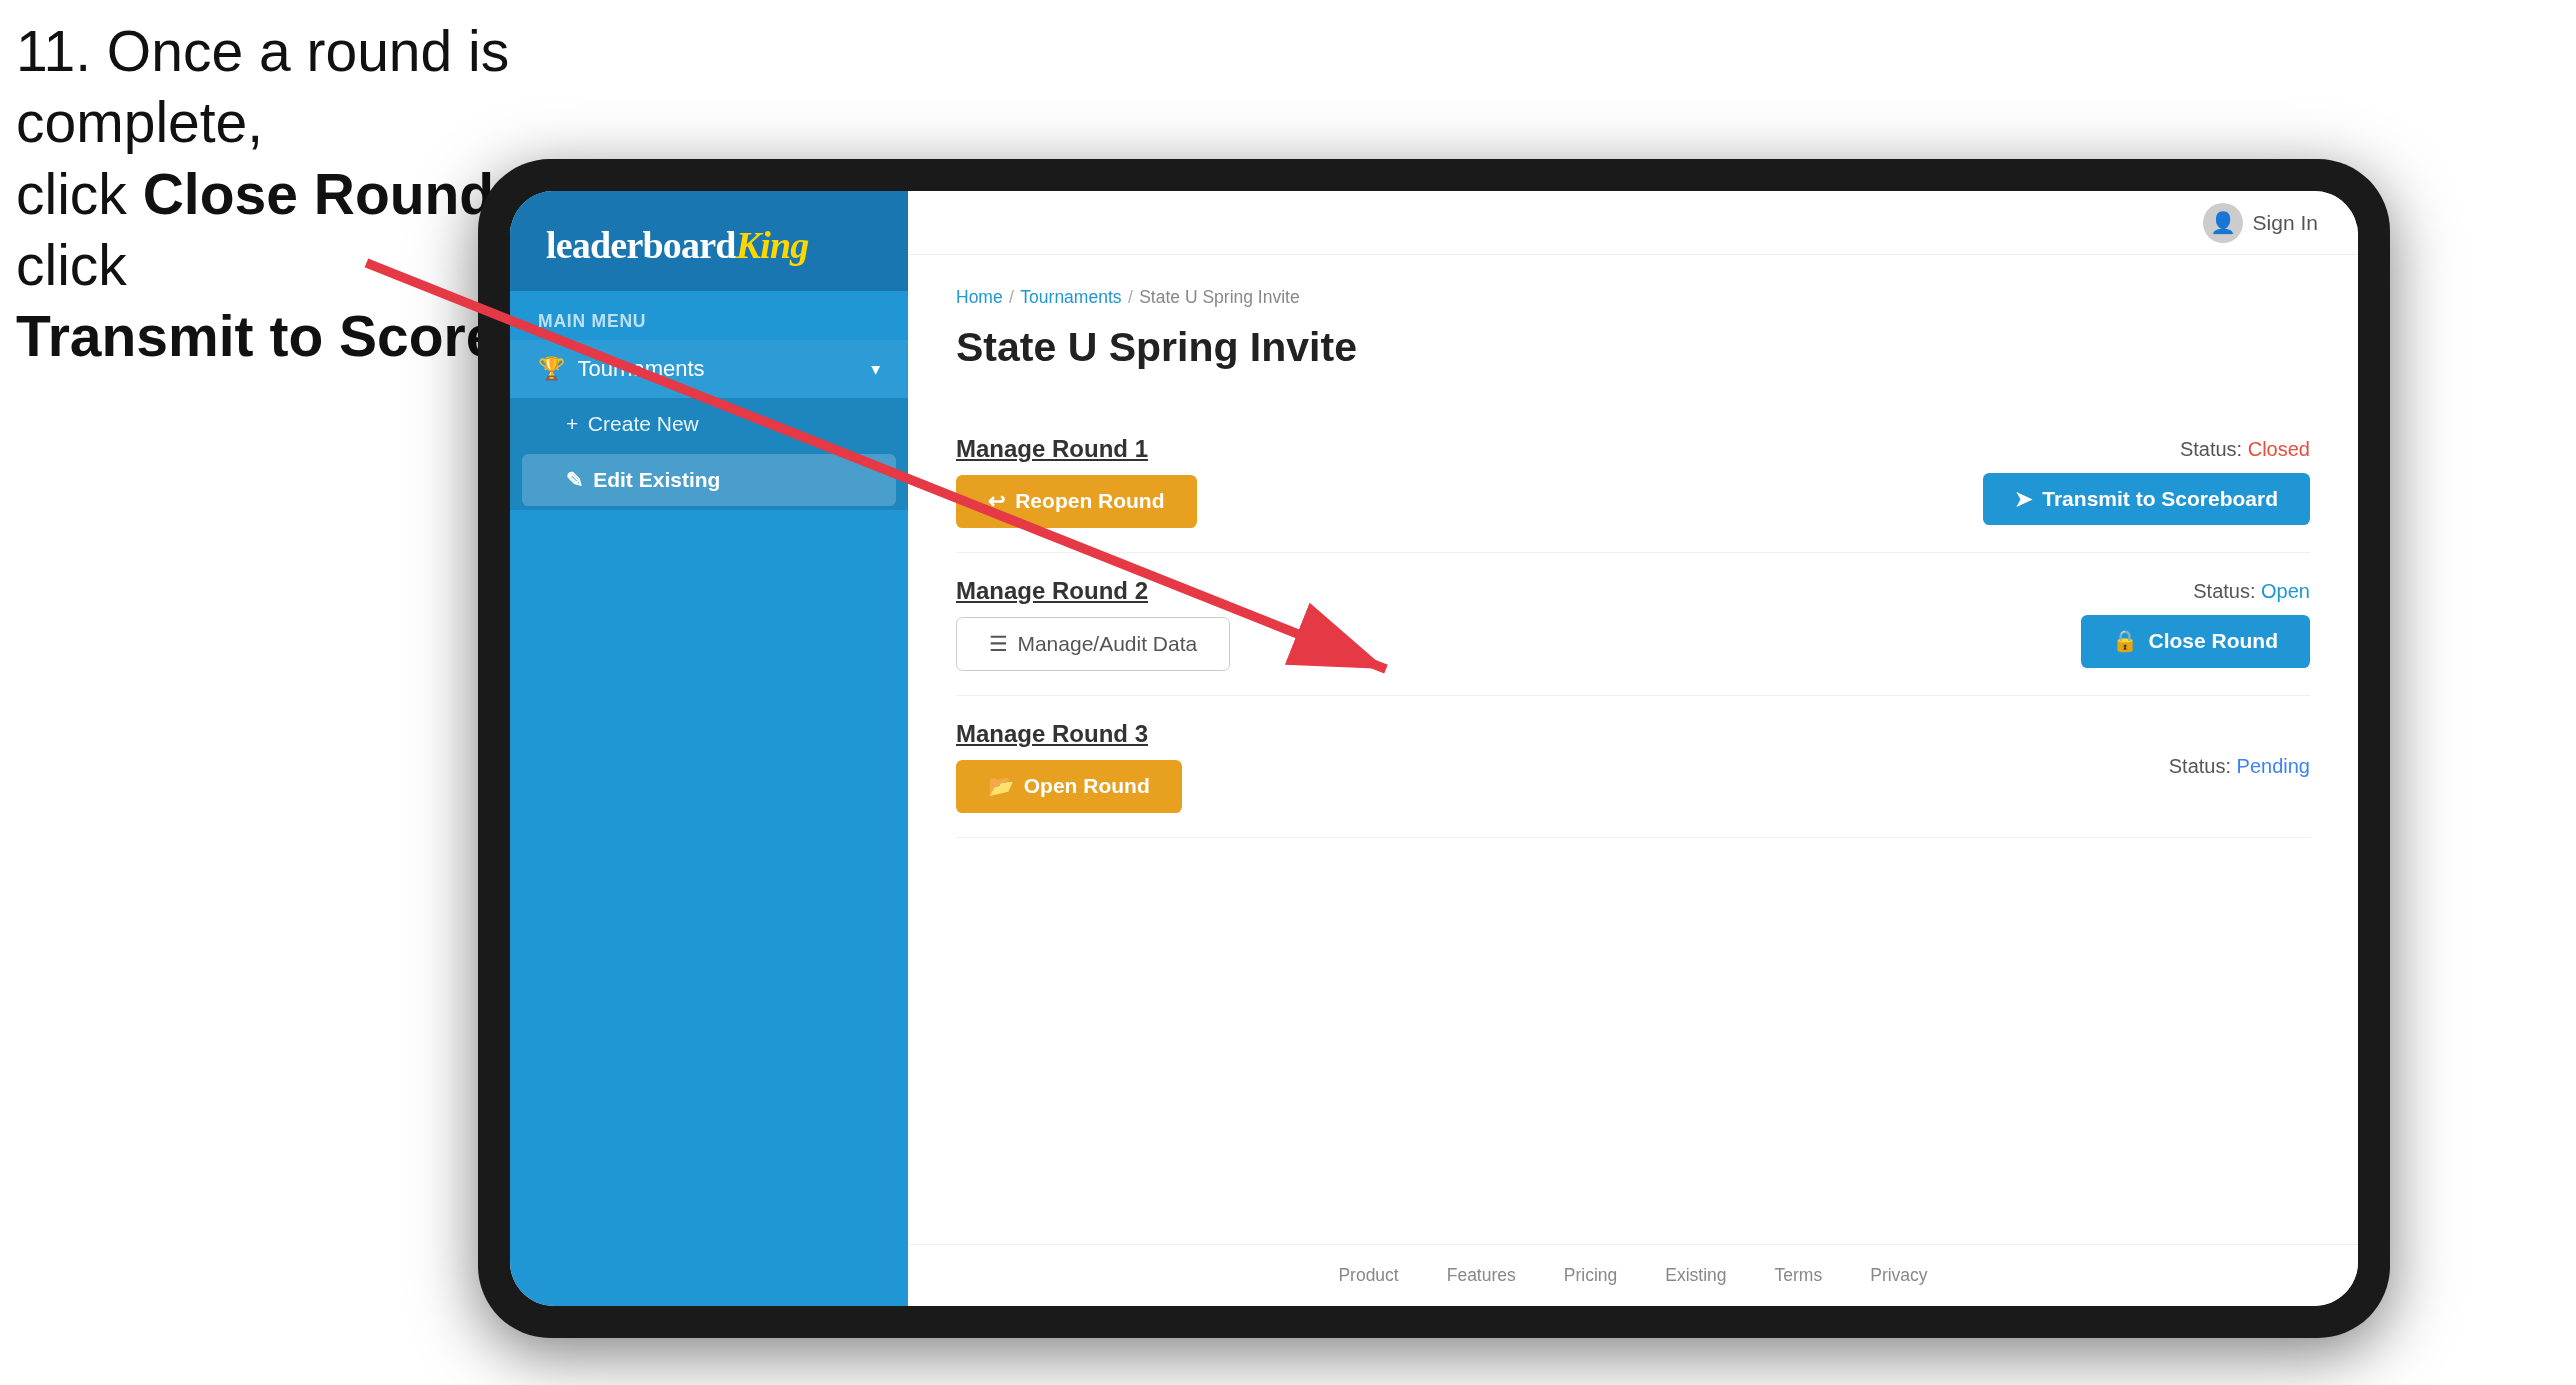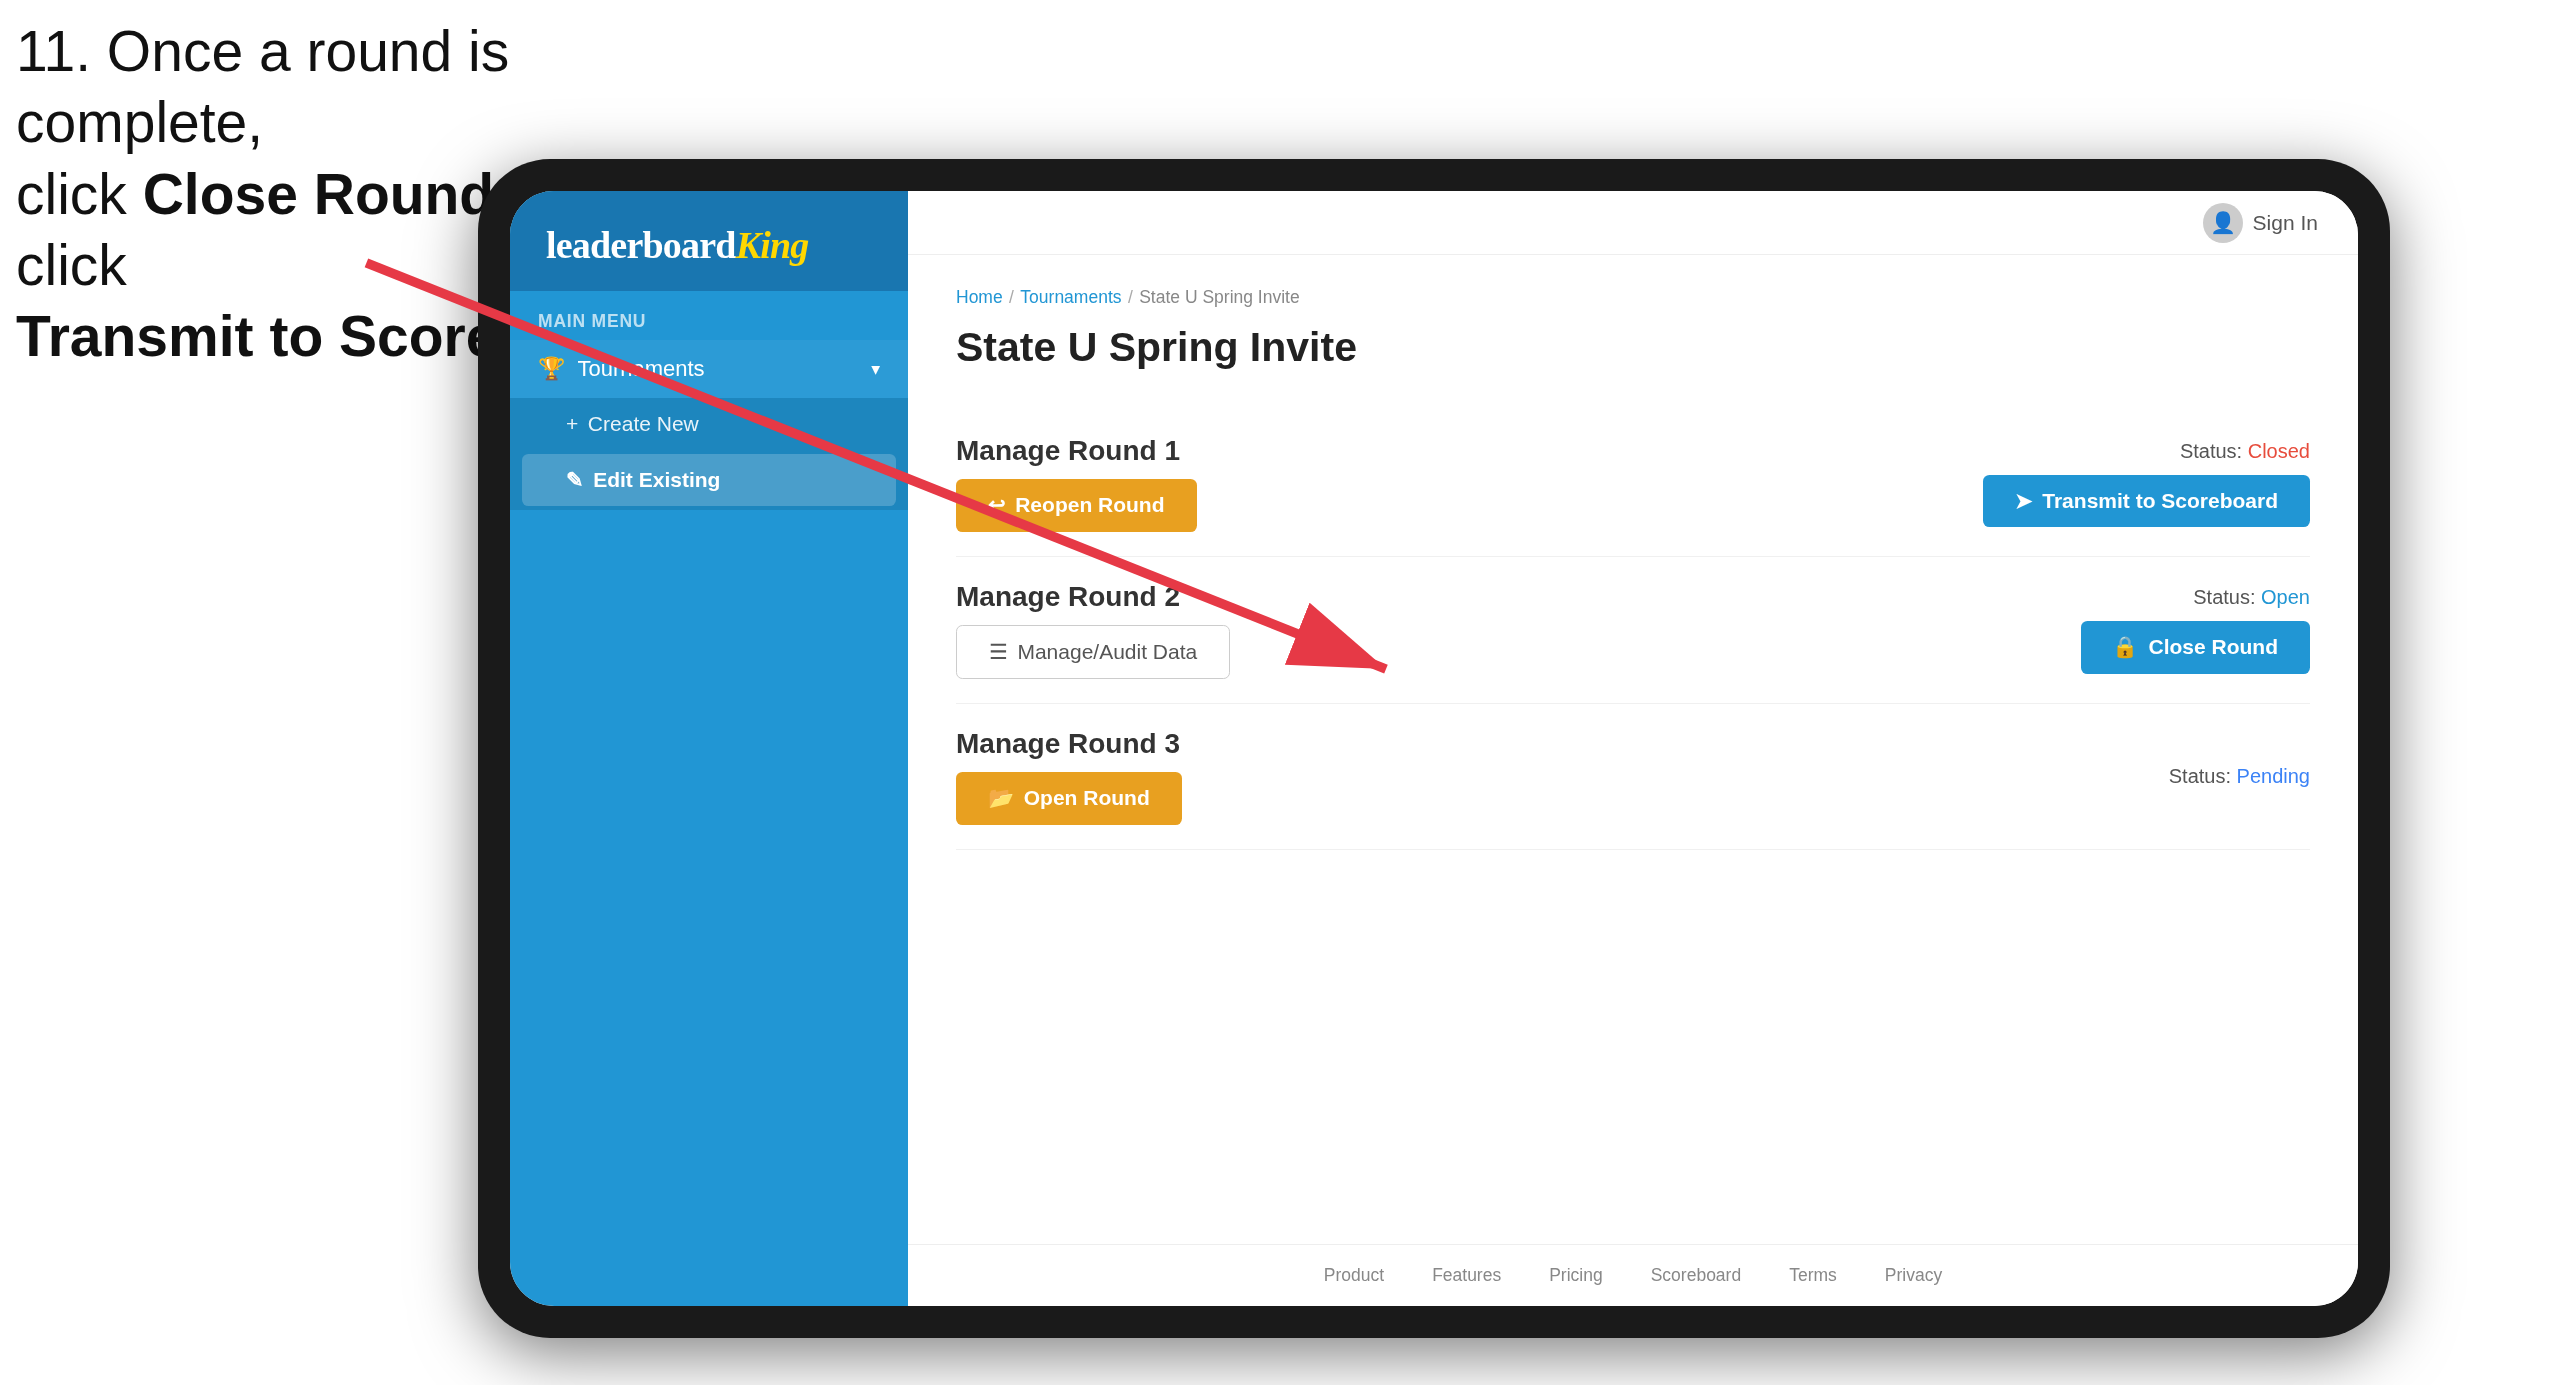--- a/index.html
+++ b/index.html
@@ -219,23 +219,24 @@
     .round-section {
       display: flex;
       align-items: center;
       justify-content: space-between;
       padding: 24px 0;
       border-bottom: 0.8px solid #f0f0f0;
       min-height: 88px;
     }
 
     .round-label {
-      font-size: 28px;
+      font-size: 24px;
       font-weight: 600;
       color: #333;
+      text-decoration: underline;
     }
 
     .status-text {
       font-size: 20px;
       color: #555;
     }
     .status-closed { color: #e74c3c; }
     .status-open { color: #2196d4; }
     .status-pending { color: #3b82f6; }
 
@@ -426,21 +427,21 @@
               </div>
             </div>
           </div>
 
         </div>
 
         <div class="footer">
           <span class="footer-link">Product</span>
           <span class="footer-link">Features</span>
           <span class="footer-link">Pricing</span>
-          <span class="footer-link">Scoreboard</span>
+          <span class="footer-link">Existing</span>
           <span class="footer-link">Terms</span>
           <span class="footer-link">Privacy</span>
         </div>
 
       </div>
     </div>
   </div>
 </div>
 
 

